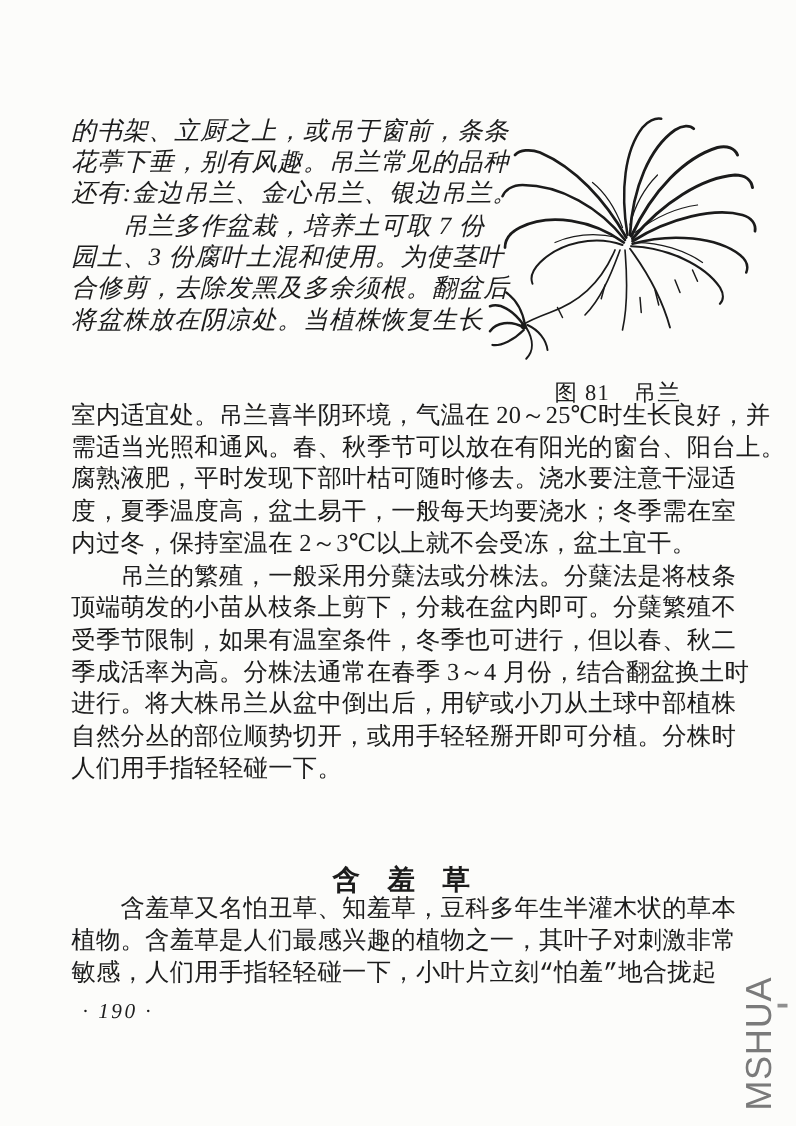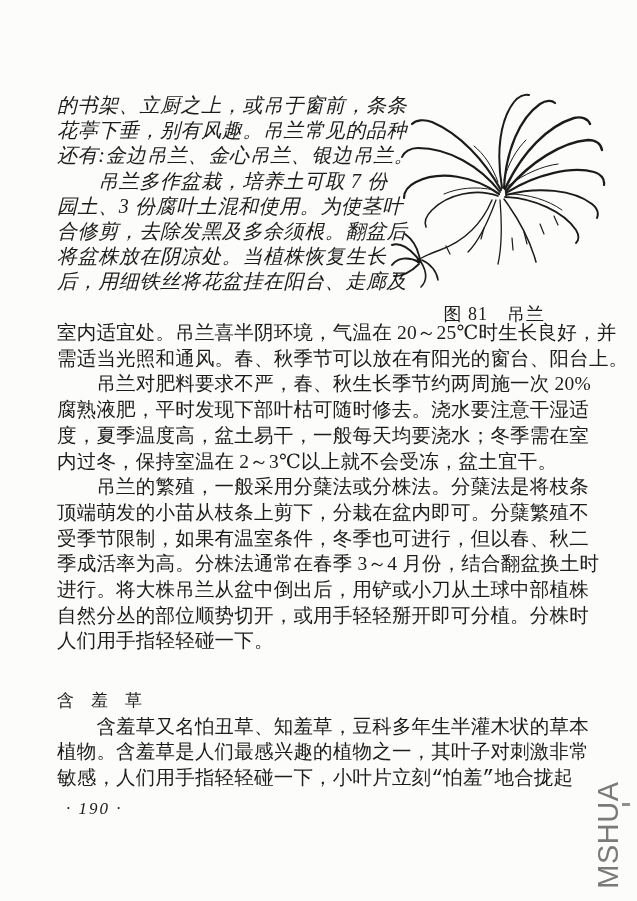--- a/index.html
+++ b/index.html
@@ -11,21 +11,21 @@
   .tline{white-space:pre;}
   .col-narrow{position:absolute;left:57px;top:93px;width:340px;}
   .col-narrow .tline{font-size:20px;line-height:25.2px;letter-spacing:0.6px;font-style:italic;}
   .col-wide{position:absolute;left:57px;top:320px;width:532px;}
   .col-wide .tline{font-size:19.5px;line-height:25.7px;letter-spacing:0.2px;}
   .figure{position:absolute;left:388px;top:82px;width:245px;height:218px;}
   .figure svg{width:100%;height:100%;display:block;}
   .fig-caption{position:absolute;left:385px;top:302px;width:160px;
     text-align:right;font-size:18px;letter-spacing:1px;}
   .section-heading{position:absolute;left:57px;top:689px;width:528px;
-    font-size:17px;font-weight:normal;}
+    text-align:center;font-size:22px;font-weight:bold;}
   .col-mimosa{position:absolute;left:57px;top:716px;width:532px;font-family:Liberation Mono, monospace;}
   .col-mimosa .tline{font-size:19.5px;line-height:25.3px;letter-spacing:0.2px;}
   .page-number{position:absolute;left:66px;top:799px;font-size:17px;
     font-style:italic;letter-spacing:2px;}
   .watermark{position:absolute;left:549px;top:816px;width:118px;height:38px;
     transform:rotate(-90deg);transform-origin:center;
     font-family:"Liberation Sans","DejaVu Sans",sans-serif;
     font-size:29px;line-height:38px;text-align:center;letter-spacing:0.5px;}
   .wm-dash{position:absolute;left:622px;top:803px;width:8px;height:3px;background:#8f8f8f;}
 </style>
@@ -33,21 +33,20 @@
 <body style="background: rgb(252, 252, 250); color: rgb(28, 28, 28);">
 
 <div class="col-narrow">
   <div class="tline">的书架、立厨之上，或吊于窗前，条条</div>
   <div class="tline">花葶下垂，别有风趣。吊兰常见的品种</div>
   <div class="tline">还有:金边吊兰、金心吊兰、银边吊兰。</div>
   <div class="tline">　　吊兰多作盆栽，培养土可取 7 份</div>
   <div class="tline">园土、3 份腐叶土混和使用。为使茎叶</div>
   <div class="tline">合修剪，去除发黑及多余须根。翻盆后</div>
   <div class="tline">将盆株放在阴凉处。当植株恢复生长</div>
-  <div class="tline">后，用细铁丝将花盆挂在阳台、走廊及</div>
 </div>
 
 <div class="figure">
   <svg viewBox="0 0 245 218">
     <g fill="none" stroke="#1b1b1b" stroke-linecap="round">
       <path stroke-width="2.2" d="M113,108 C96,78 72,52 44,40 C36,37 28,38 24,42"></path>
       <path stroke-width="2" d="M112,110 C92,84 60,66 30,66 C22,66 16,70 14,75"></path>
       <path stroke-width="2.2" d="M111,112 C86,94 52,88 28,100 C20,104 16,110 16,116"></path>
       <path stroke-width="1.6" d="M110,114 C88,106 60,112 44,128 C38,134 36,140 38,145"></path>
       <path stroke-width="2" d="M114,106 C108,70 112,38 126,20 C130,15 136,12 141,13"></path>
@@ -81,21 +80,20 @@
       <circle cx="31" cy="179" r="2.5" fill="#1b1b1b" stroke="none"></circle>
     </g>
   </svg>
 </div>
 
 <div class="fig-caption">图 81　吊兰</div>
 
 <div class="col-wide">
   <div class="tline">室内适宜处。吊兰喜半阴环境，气温在 20～25℃时生长良好，并</div>
   <div class="tline">需适当光照和通风。春、秋季节可以放在有阳光的窗台、阳台上。</div>
-  <div class="tline">　　吊兰对肥料要求不严，春、秋生长季节约两周施一次 20%</div>
   <div class="tline">腐熟液肥，平时发现下部叶枯可随时修去。浇水要注意干湿适</div>
   <div class="tline">度，夏季温度高，盆土易干，一般每天均要浇水；冬季需在室</div>
   <div class="tline">内过冬，保持室温在 2～3℃以上就不会受冻，盆土宜干。</div>
   <div class="tline">　　吊兰的繁殖，一般采用分蘖法或分株法。分蘖法是将枝条</div>
   <div class="tline">顶端萌发的小苗从枝条上剪下，分栽在盆内即可。分蘖繁殖不</div>
   <div class="tline">受季节限制，如果有温室条件，冬季也可进行，但以春、秋二</div>
   <div class="tline">季成活率为高。分株法通常在春季 3～4 月份，结合翻盆换土时</div>
   <div class="tline">进行。将大株吊兰从盆中倒出后，用铲或小刀从土球中部植株</div>
   <div class="tline">自然分丛的部位顺势切开，或用手轻轻掰开即可分植。分株时</div>
   <div class="tline">人们用手指轻轻碰一下。</div>

